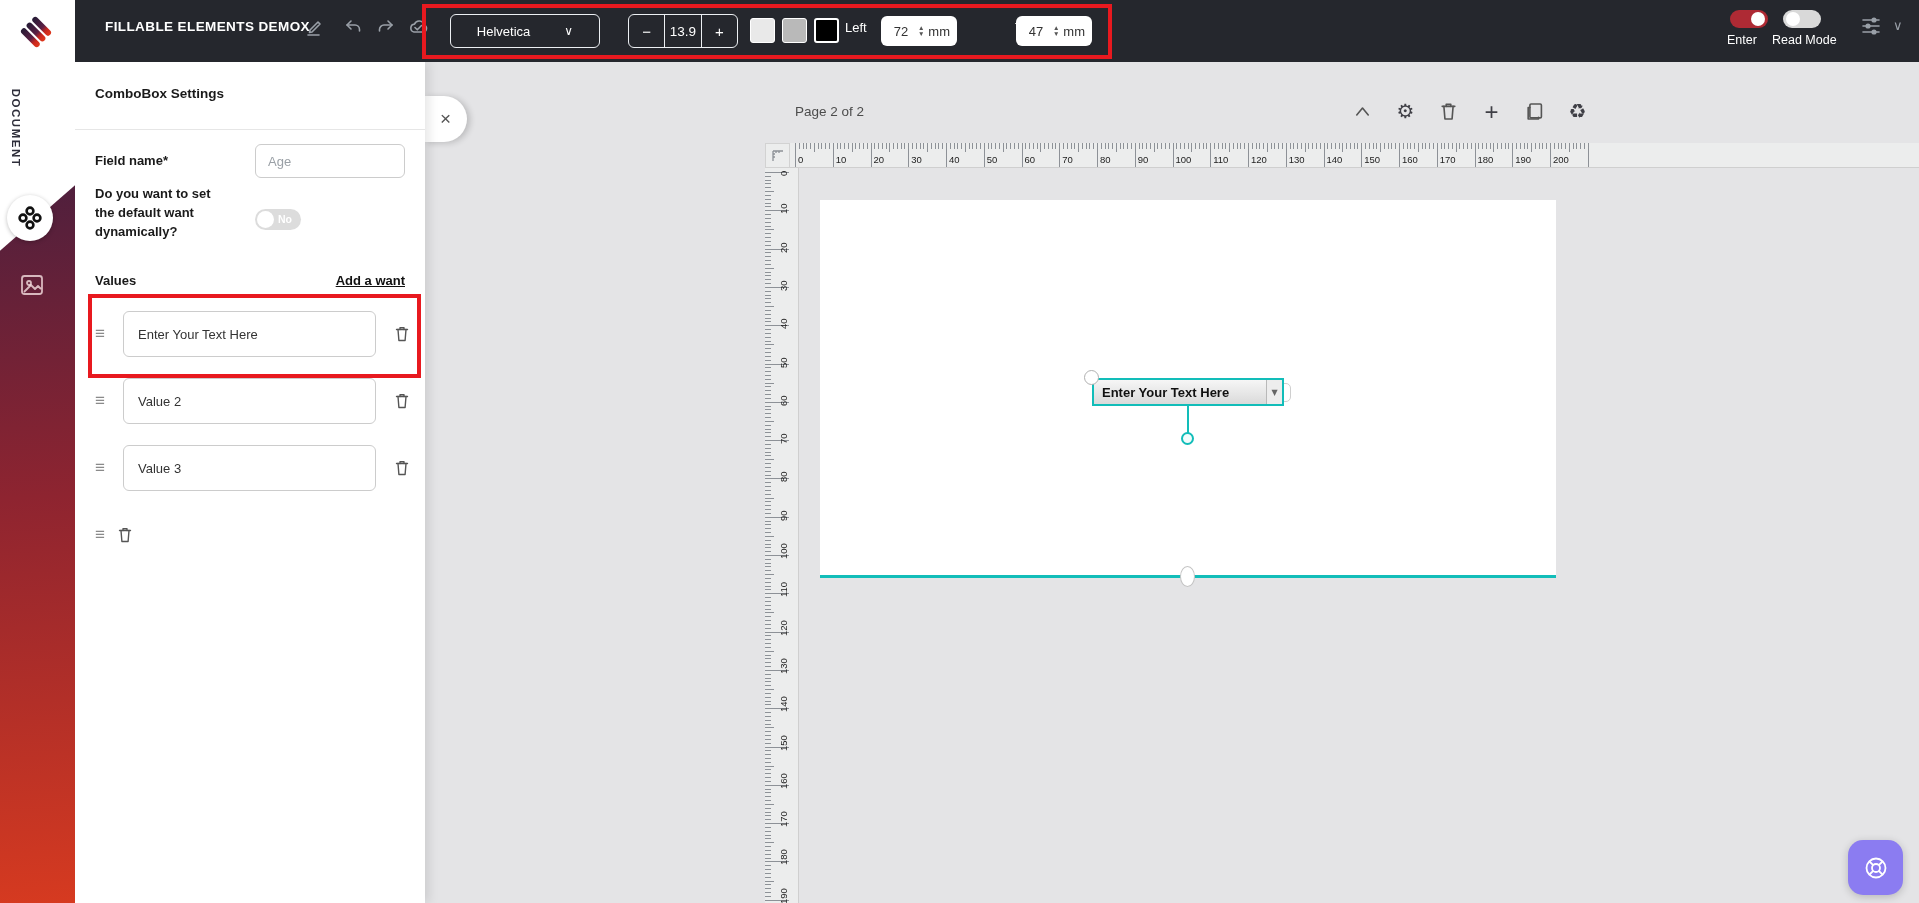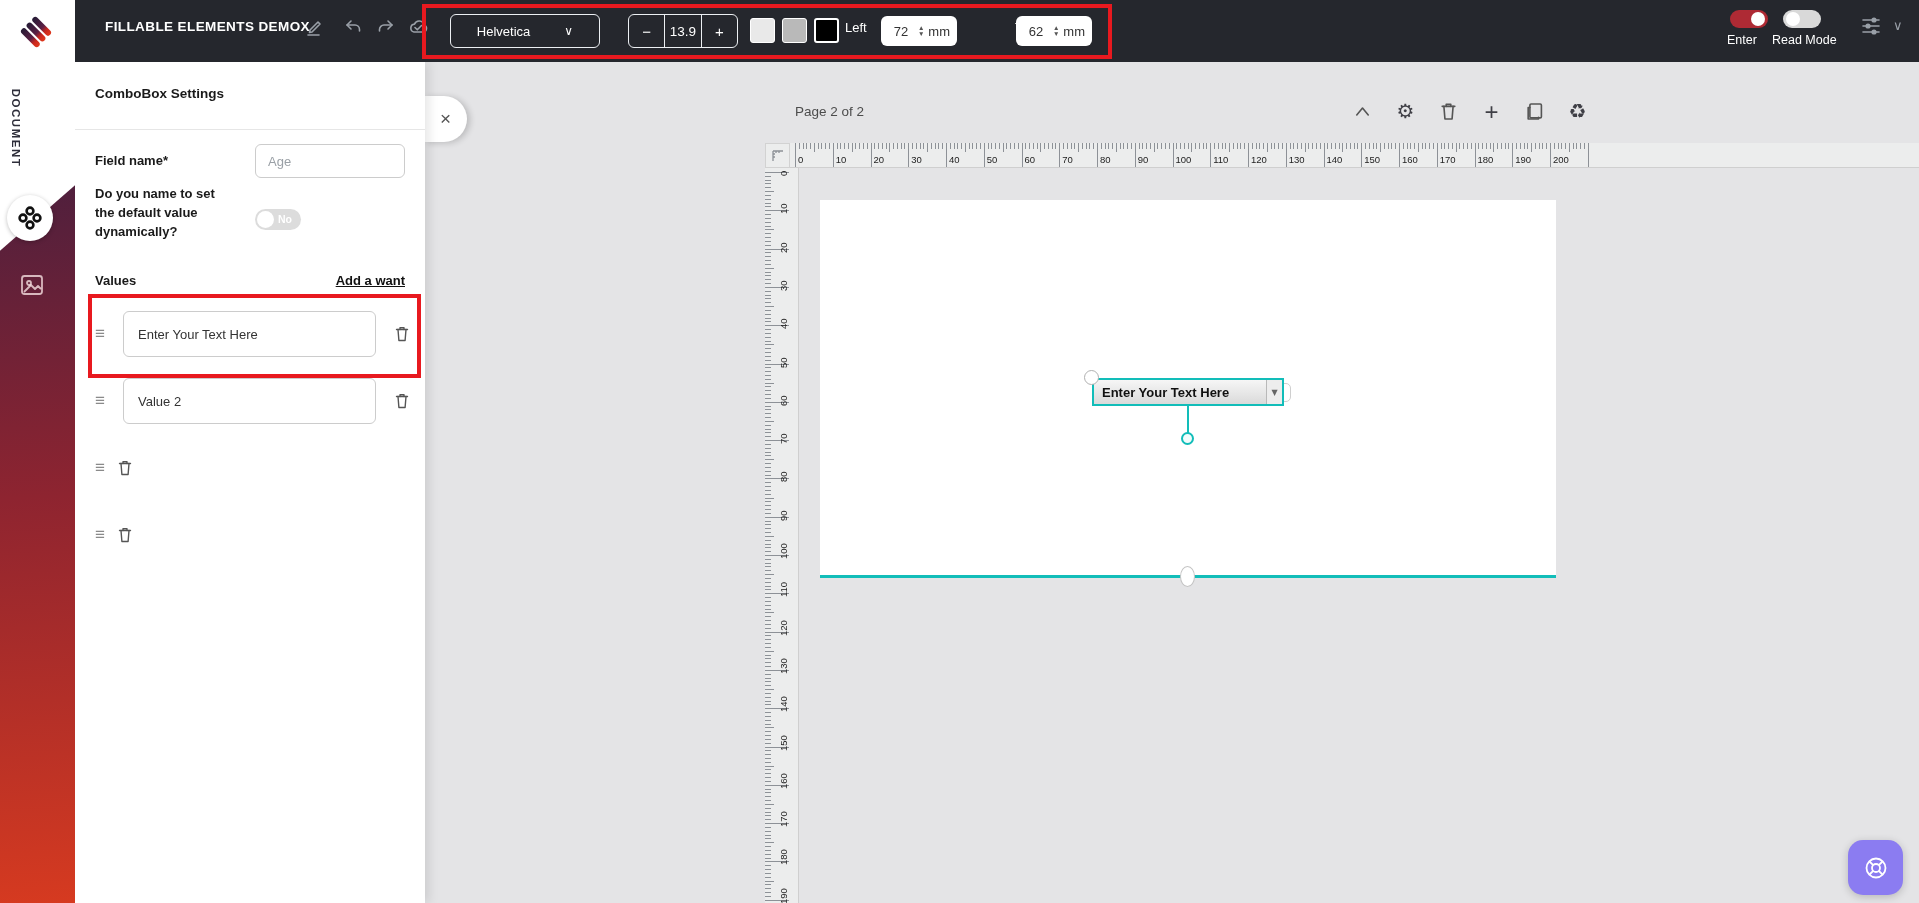--- a/index.html
+++ b/index.html
@@ -159,21 +159,21 @@
     <span class="num">72</span>
     <span class="spin">
         <span>▲</span>
         <span>▼</span>
       </span>
     <span>mm</span>
   </div>
 
   <div class="tb-label" style="left:940px">Top</div>
   <div class="stepper" style="left:941px">
-    <span class="num">62</span>
+    <span class="num">47</span>
     <span class="spin">
         <span>▲</span>
         <span>▼</span>
       </span>
     <span>mm</span>
   </div>
 
   <div class="toggle tog-on" style="left:1655px;top:10px">
       <span class="knob"></span>
     </div>
@@ -239,21 +239,21 @@
   <span>×</span>
 </div>
 
 <div class="panel">
   <div class="panel-title">ComboBox Settings</div>
   <div class="panel-divider"></div>
 
   <div class="field-label lbl-bold">Field name*</div>
   <input class="field-input" type="text" placeholder="Age" style="">
 
-  <div class="question">Do you name to set the default value dynamically?</div>
+  <div class="question">Do you want to set the default want dynamically?</div>
   <div class="no-toggle">
     <span class="knob"></span>
     <span class="no-txt">No</span>
   </div>
 
   <div class="values-label">Values</div>
   <div class="add-value">Add a want</div>
 
   <div class="red-frame frame-value"></div>
 
@@ -277,20 +277,21 @@
       <svg viewBox="0 0 20 20">
             <path d="M4.5 5.5 h11"></path>
             <path d="M8 5.5 V3.8 h4 v1.7"></path>
             <path d="M6 5.5 l.9 11 h6.2 l.9-11"></path>
           </svg>
     </span>
   </div>
 
   <div class="value-row">
     <span class="drag-handle">≡</span>
+    <input class="val-input" type="text" value="Value 3" style="">
     <span class="row-trash">
       <svg viewBox="0 0 20 20">
             <path d="M4.5 5.5 h11"></path>
             <path d="M8 5.5 V3.8 h4 v1.7"></path>
             <path d="M6 5.5 l.9 11 h6.2 l.9-11"></path>
           </svg>
     </span>
   </div>
 
   <div class="value-row">

